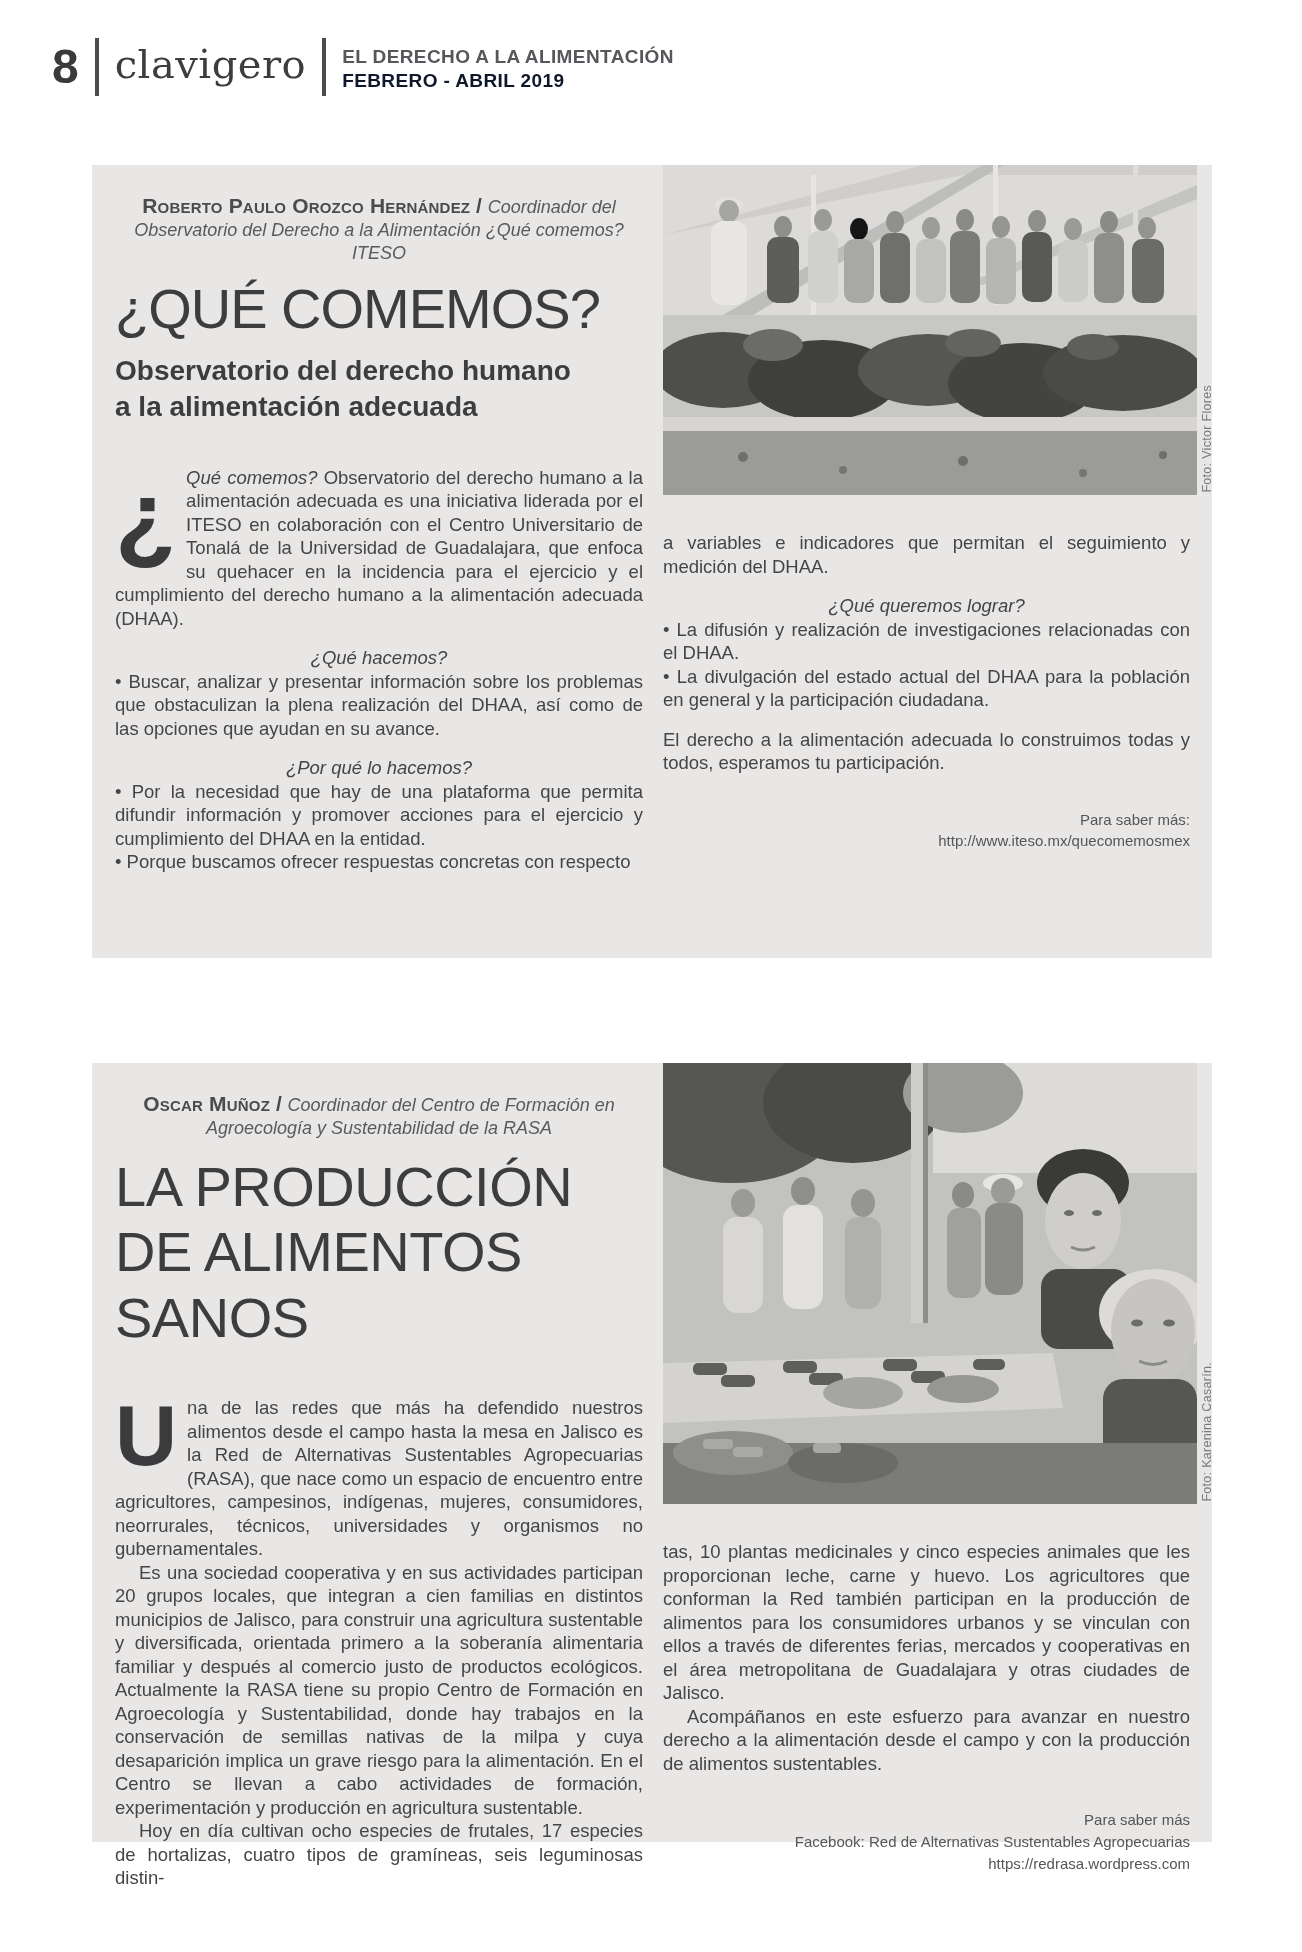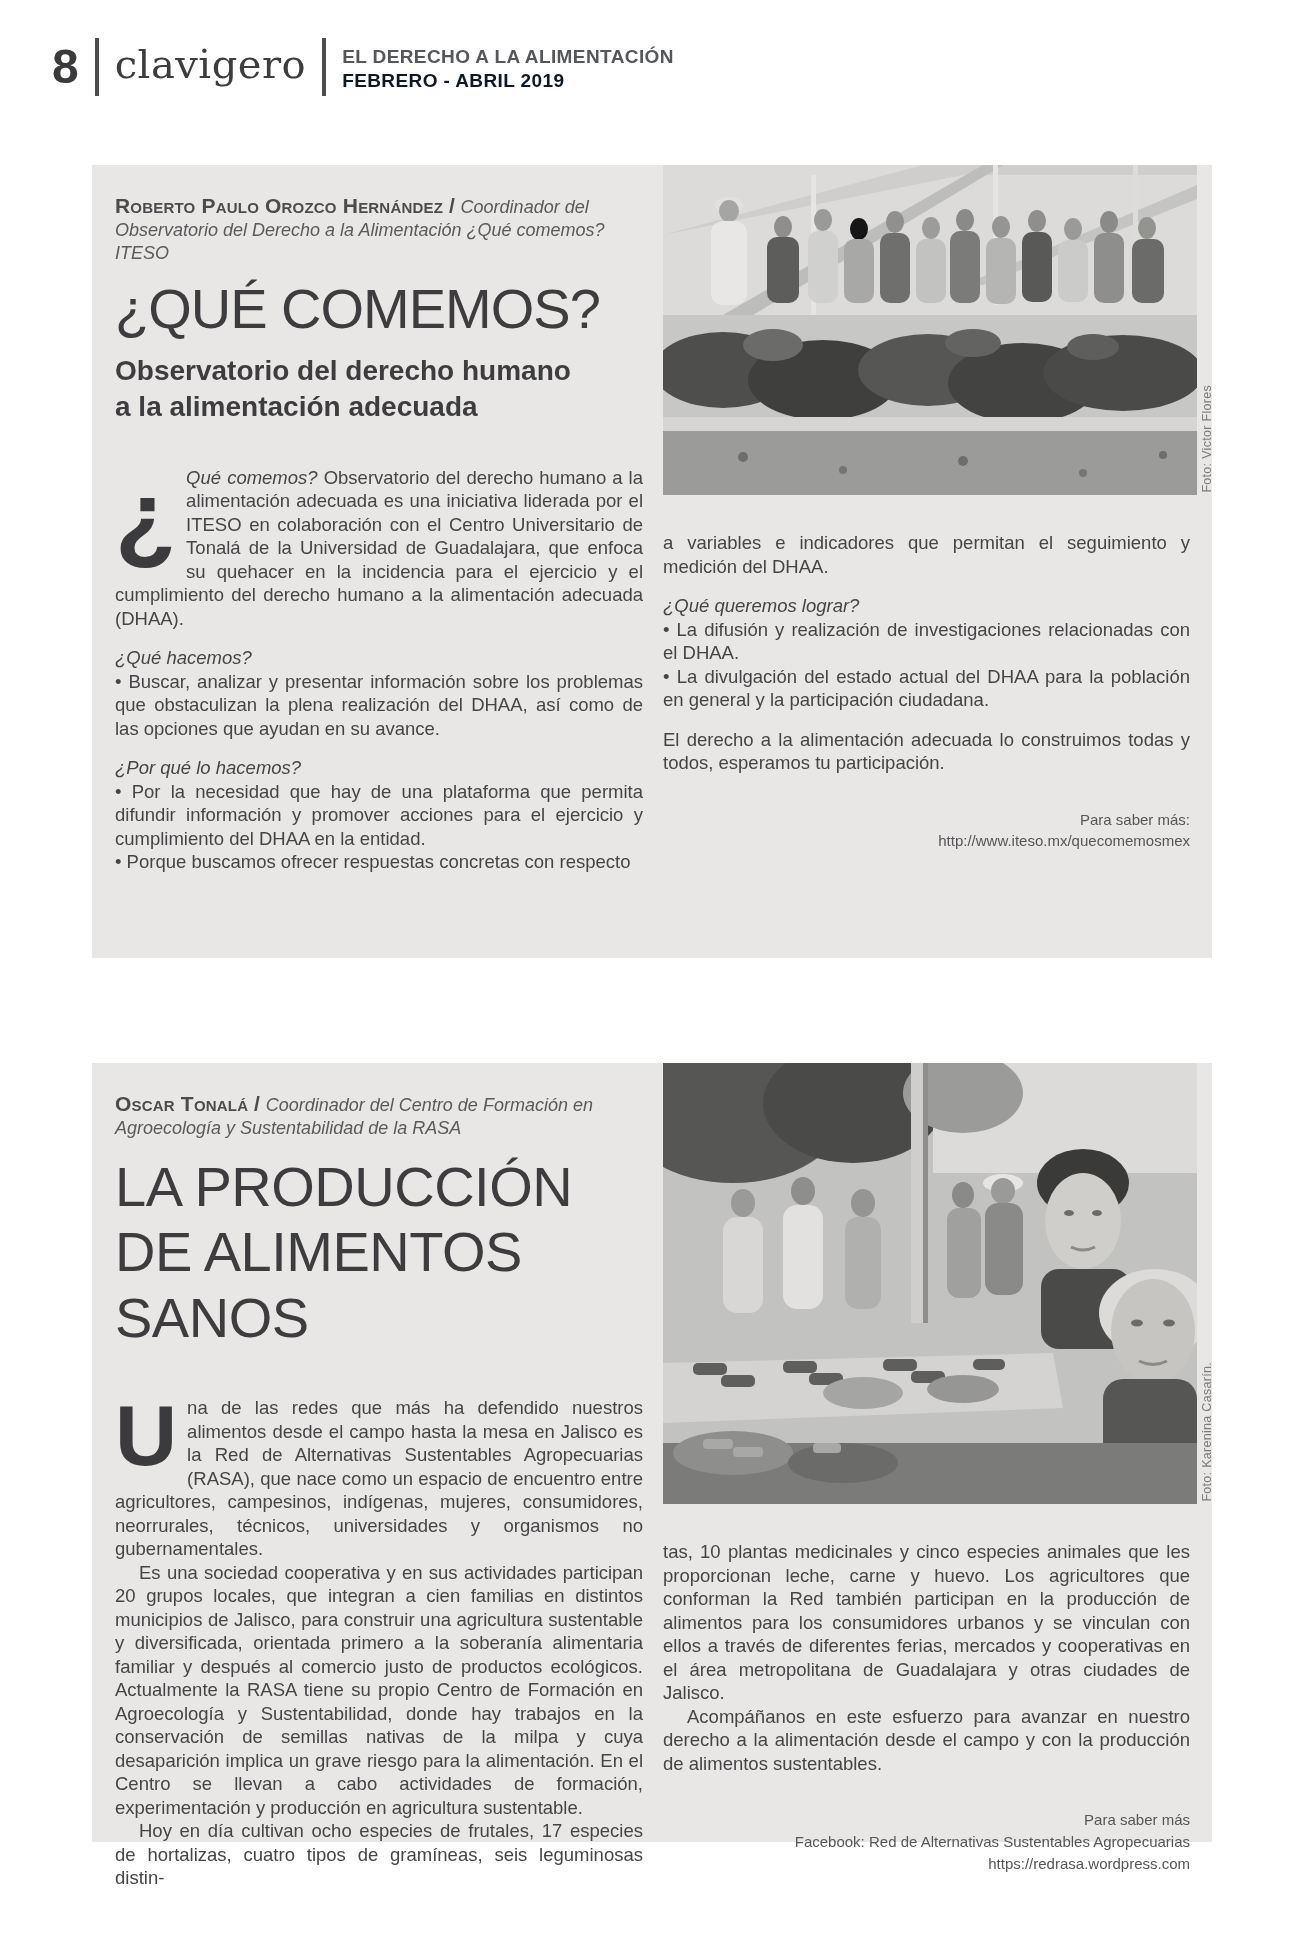--- a/index.html
+++ b/index.html
@@ -42,30 +42,30 @@
   .photo-wrap { position: absolute; top: 0; left: 571px; width: 534px; }
   .photo-wrap svg { display: block; width: 100%; }
   .vcap {
     position: absolute; right: -17px; bottom: 2px;
     writing-mode: vertical-rl; transform: rotate(180deg);
     font-size: 12.5px; color: #7b7b79; letter-spacing: 0.3px;
     white-space: nowrap;
   }
 
   
-  .byline { margin-bottom: 14px; line-height: 1.25; }
+  .byline { margin-bottom: 14px; line-height: 1.25; text-align: center; }
   .byline .name { font-weight: bold; font-variant: small-caps; font-size: 21px; color: #4b4b4d; letter-spacing: 0.2px; }
   .byline .slash { font-weight: bold; font-size: 21px; color: #4b4b4d; }
   .byline .role { font-style: italic; font-size: 18px; color: #5a5a5c; }
 
   .headline { font-size: 56px; font-weight: 400; color: #3d3d3f; line-height: 1.12; letter-spacing: -1px; margin-bottom: 12px; }
   .subhead { font-size: 28px; color: #3d3d3f; line-height: 1.3; margin-bottom: 40px; width: 460px; }
 
   .body-p { font-size: 18.5px; line-height: 23.5px; text-align: justify; color: #454547; }
-  .sect-head { font-style: italic; font-size: 18.5px; line-height: 23.5px; color: #454547; margin-top: 16px; }
+  .sect-head { font-style: italic; font-size: 18.5px; line-height: 23.5px; color: #454547; margin-top: 16px; text-align: center; }
   .indent { text-indent: 24px; }
   .mt { margin-top: 16px; }
 
   .dropcap {
     float: left; font-weight: bold; color: #3b3b3d;
     margin-right: 10px;
   }
   .dropcap.q { font-size: 100px; line-height: 72px; margin-top: 14px; margin-bottom: 14px; }
   .dropcap.u { font-size: 86px; line-height: 62px; margin-top: 8px; margin-bottom: 6px; }
   .lead-italic { font-style: italic; }
@@ -245,21 +245,21 @@
         <rect x="40" y="376" width="30" height="10" rx="4"></rect>
           <rect x="70" y="384" width="30" height="10" rx="4"></rect>
         <rect x="150" y="380" width="28" height="10" rx="4"></rect>
       </g>
     </svg>
     <div class="vcap">Foto: Karenina Casarín.</div>
   </div>
 
   <div class="col-left">
     <p class="byline">
-      <span class="name">Oscar Tonalá</span><span class="slash"> / </span><span class="role">Coordinador del Centro de Formación en Agroecología y Sustentabilidad de la RASA</span>
+      <span class="name">Oscar Muñoz</span><span class="slash"> / </span><span class="role">Coordinador del Centro de Formación en Agroecología y Sustentabilidad de la RASA</span>
     </p>
     <h1 class="headline2">
       <span style="display:block">LA PRODUCCIÓN</span>
       <span style="display:block">DE ALIMENTOS</span>
       <span style="display:block">SANOS</span>
     </h1>
 
     <p class="body-p">
       <span class="dropcap u">U</span><span>na de las redes que más ha defendido nuestros alimentos desde el campo hasta la mesa en Jalisco es la Red de Alternativas Sustentables Agropecuarias (RASA), que nace como un espacio de encuentro entre agricultores, campesinos, indígenas, mujeres, consumidores, neorrurales, técnicos, universidades y organismos no gubernamentales.</span>
     </p>

